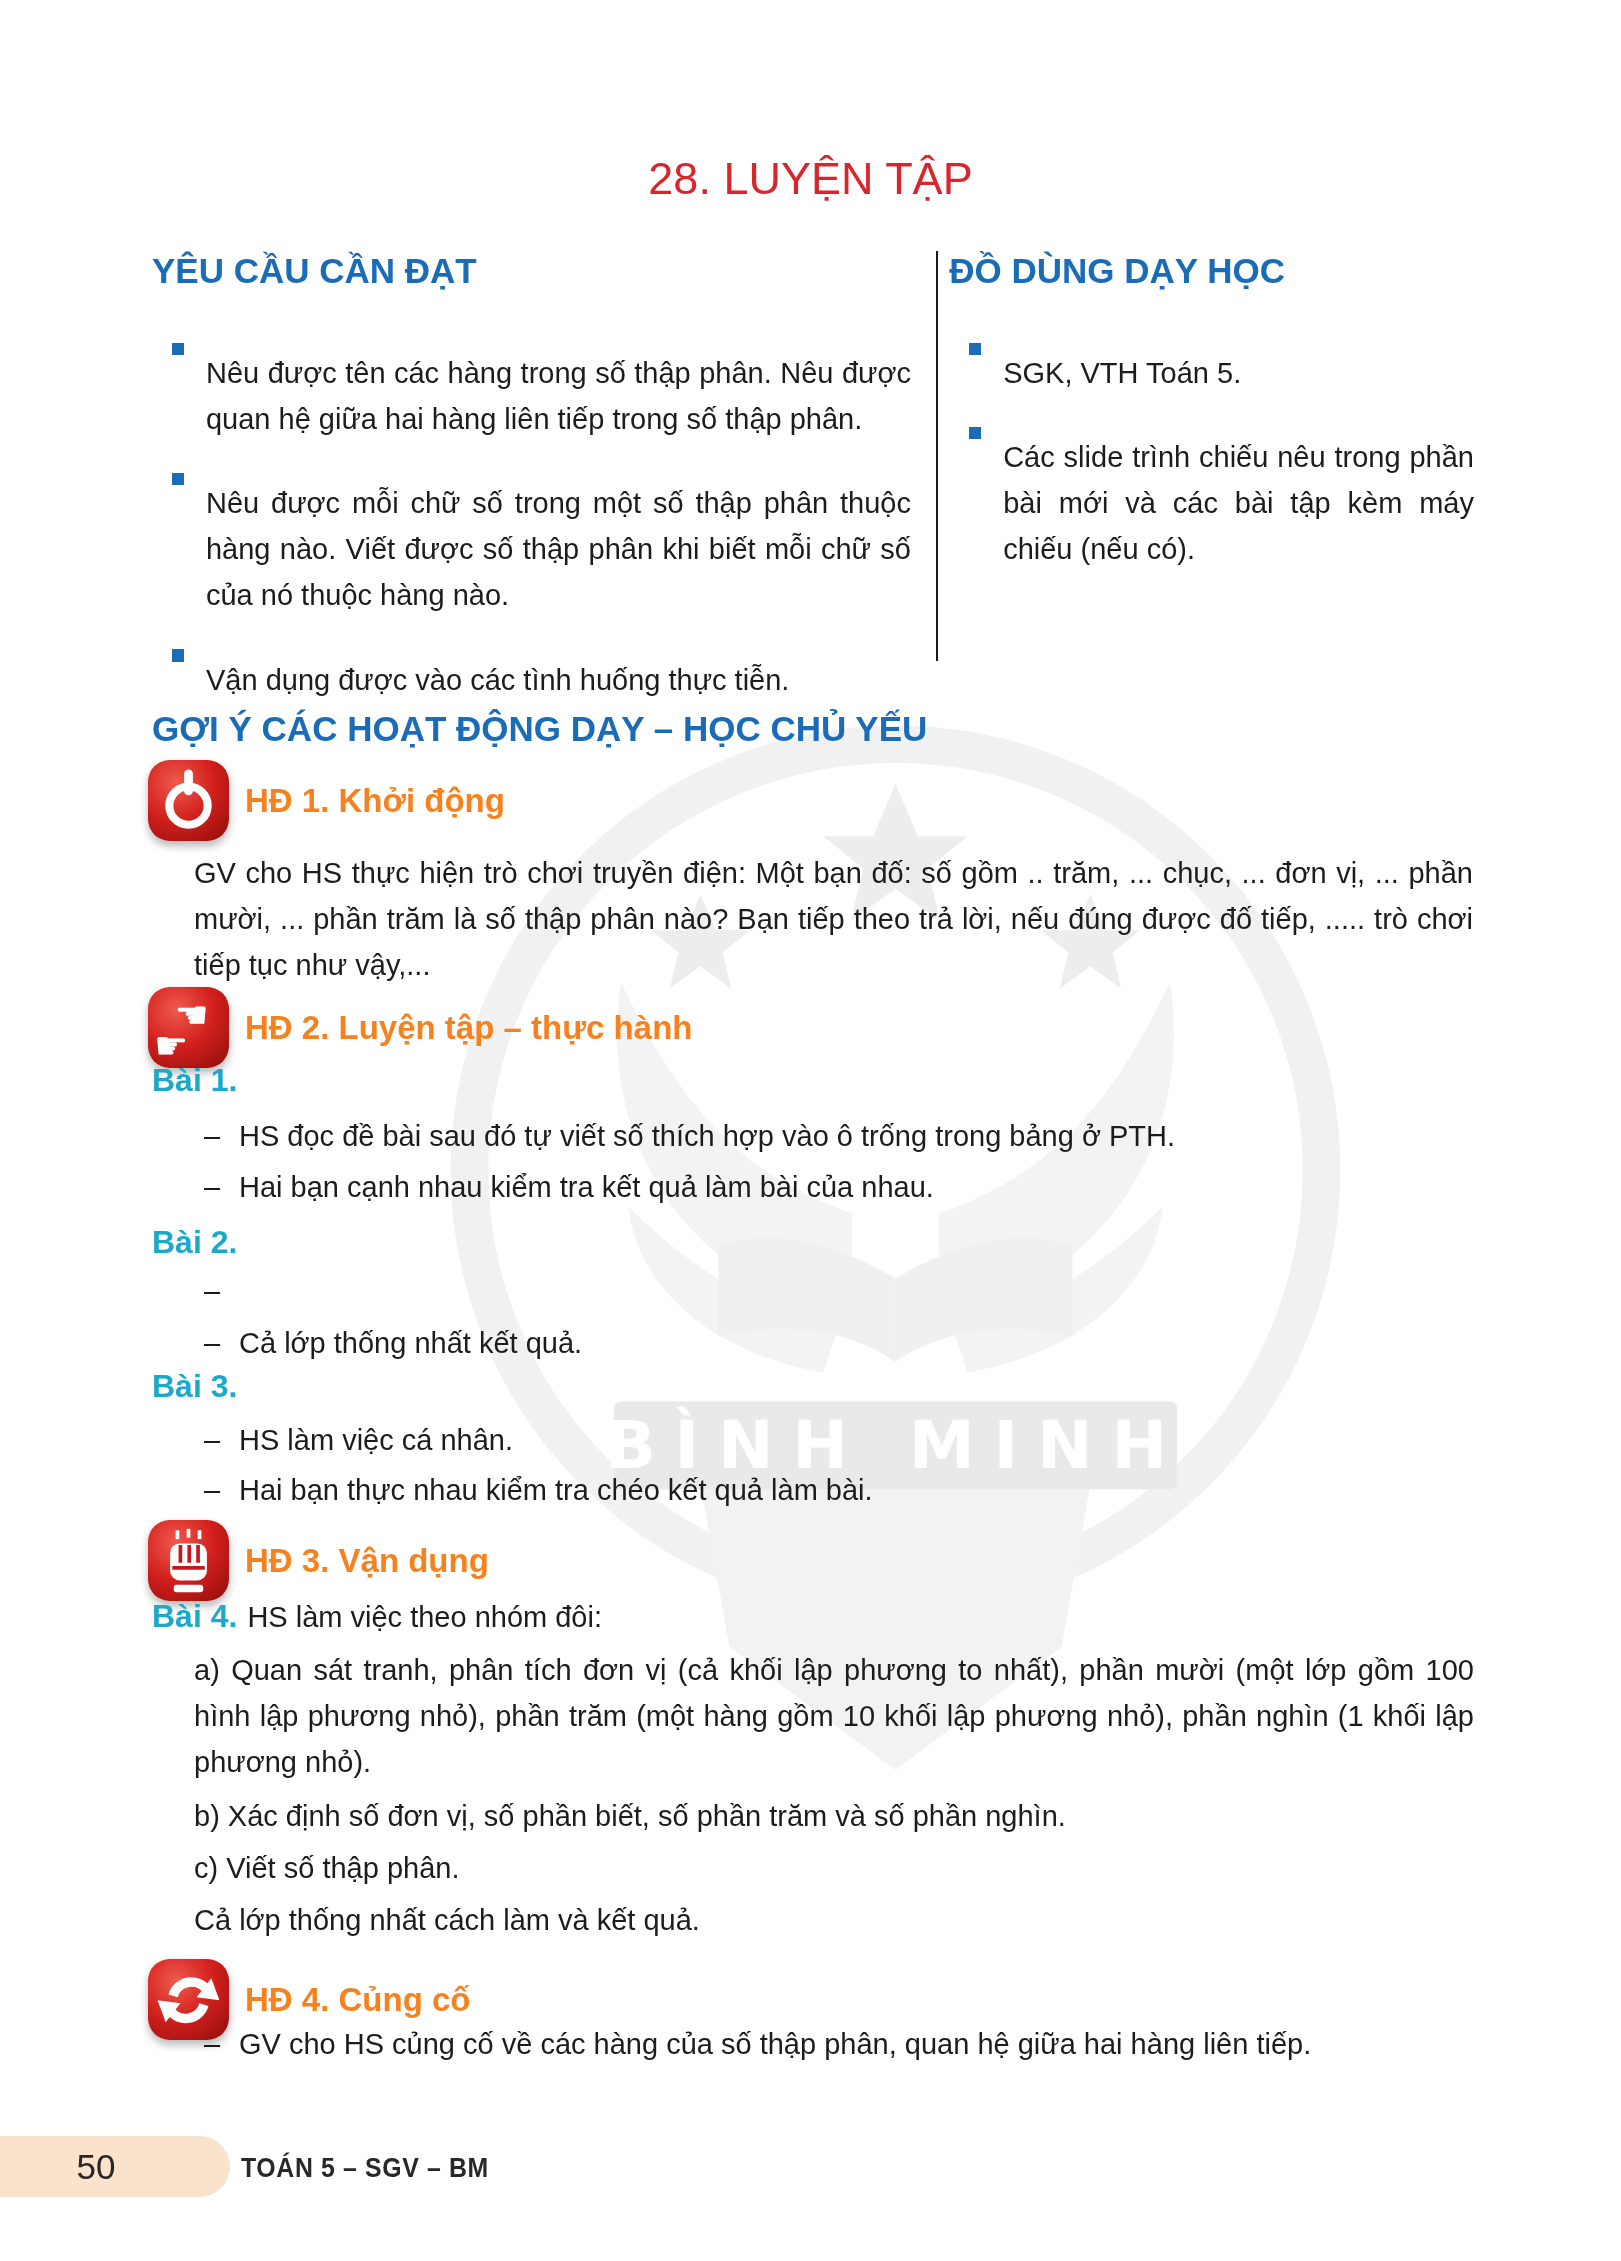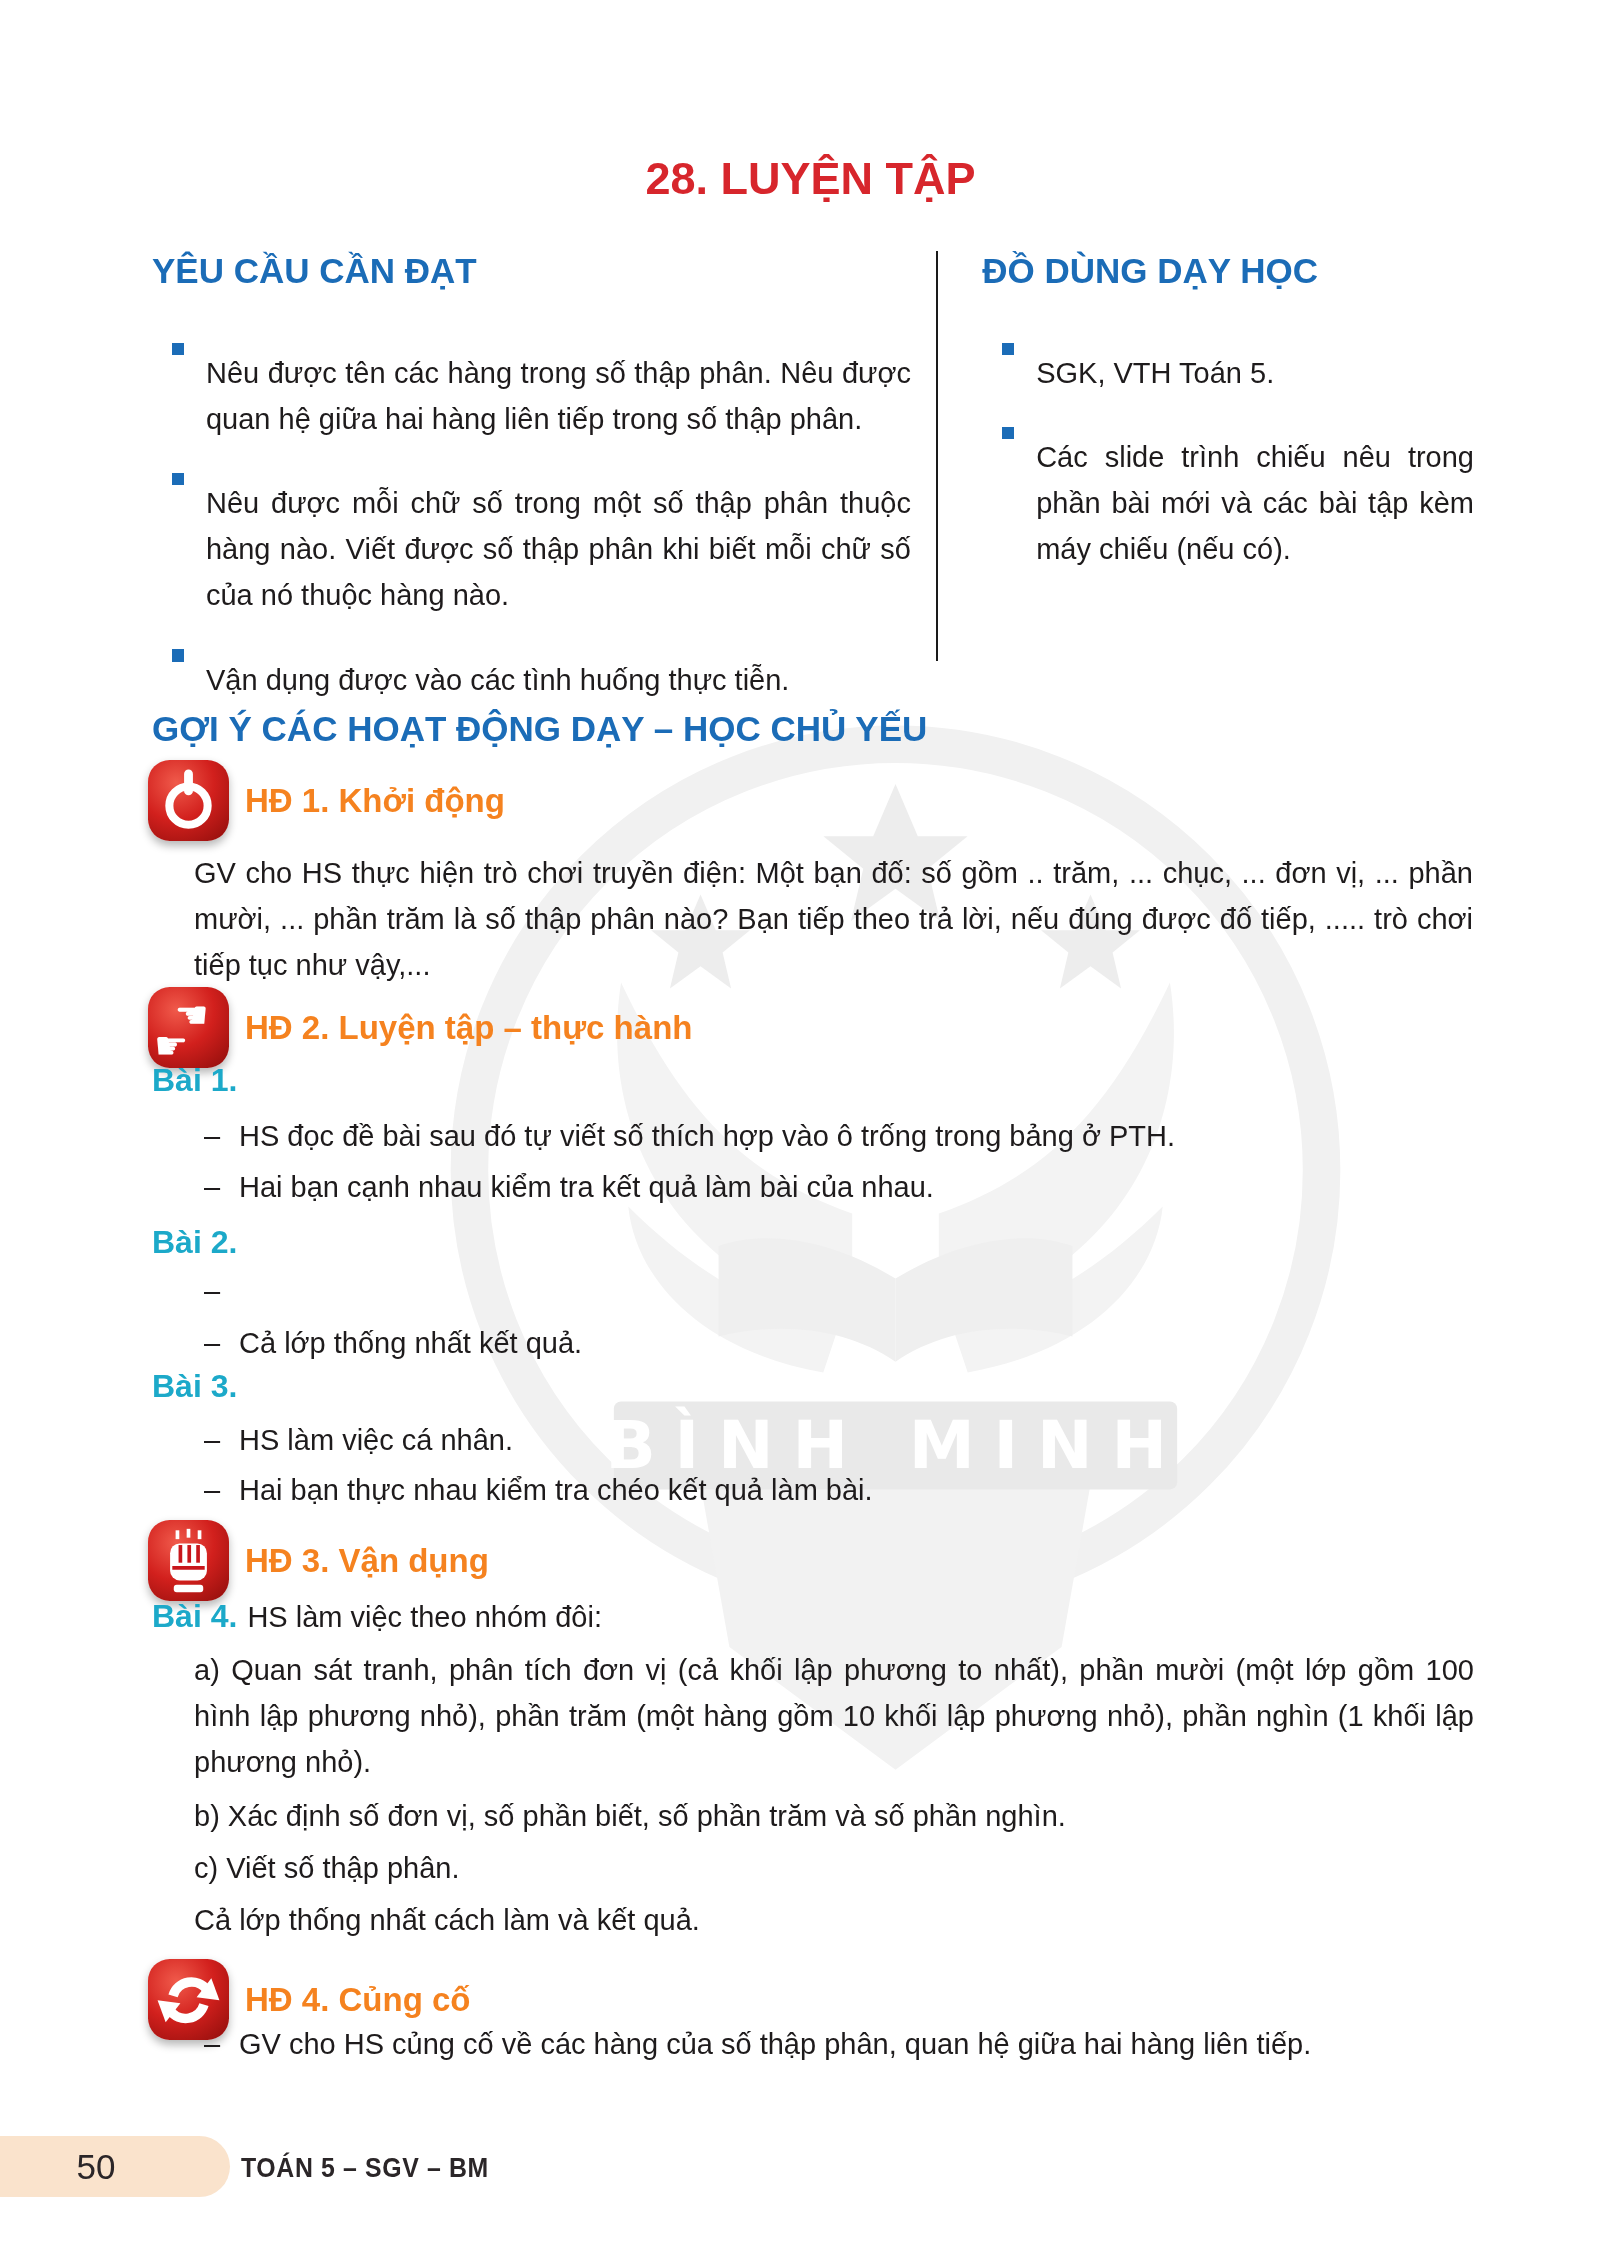--- a/index.html
+++ b/index.html
@@ -13,27 +13,27 @@
   .page{position:absolute;inset:0;}
 
   
   .watermark{position:absolute;left:390px;top:643px;width:1011px;height:1264px;z-index:0;}
   .watermark text{font-family:"DejaVu Sans","Liberation Sans",sans-serif;font-weight:bold;}
 
   .content{position:absolute;inset:0;z-index:1;}
 
   
   .title{position:absolute;top:153px;left:0;right:0;text-align:center;
-         font-size:45px;font-weight:bold;color:var(--title_red);letter-spacing:0;}
+         font-size:45px;font-weight:normal;color:var(--title_red);letter-spacing:0;}
 
   
   .columns{position:absolute;top:251px;left:152px;width:1322px;display:flex;}
   .col-left{width:759px;flex:0 0 759px;}
   .col-divider{width:2.2px;background:#1a1a1a;margin-left:25px;height:410px;flex:0 0 2.2px;}
-  .col-right{flex:1;padding-left:44px;}
+  .col-right{flex:1;padding-left:11px;}
   .col-head{font-size:35px;font-weight:bold;color:var(--heading_blue);margin-bottom:35px;}
   .sq-list .sq-item{display:flex;margin-bottom:14.4px;font-size:29px;line-height:46px;text-align:justify;}
   .sq{flex:0 0 12.3px;width:12.3px;height:12.3px;background:var(--heading_blue);margin:16.6px 21.7px 0 20px;}
   .sq-item .txt{flex:1;margin-top:24px;}
 
   
   .goiy{position:absolute;top:709px;left:152px;font-size:35px;font-weight:bold;color:var(--heading_blue);}
 
   
   .hd-row{position:absolute;left:148px;display:flex;align-items:center;}

